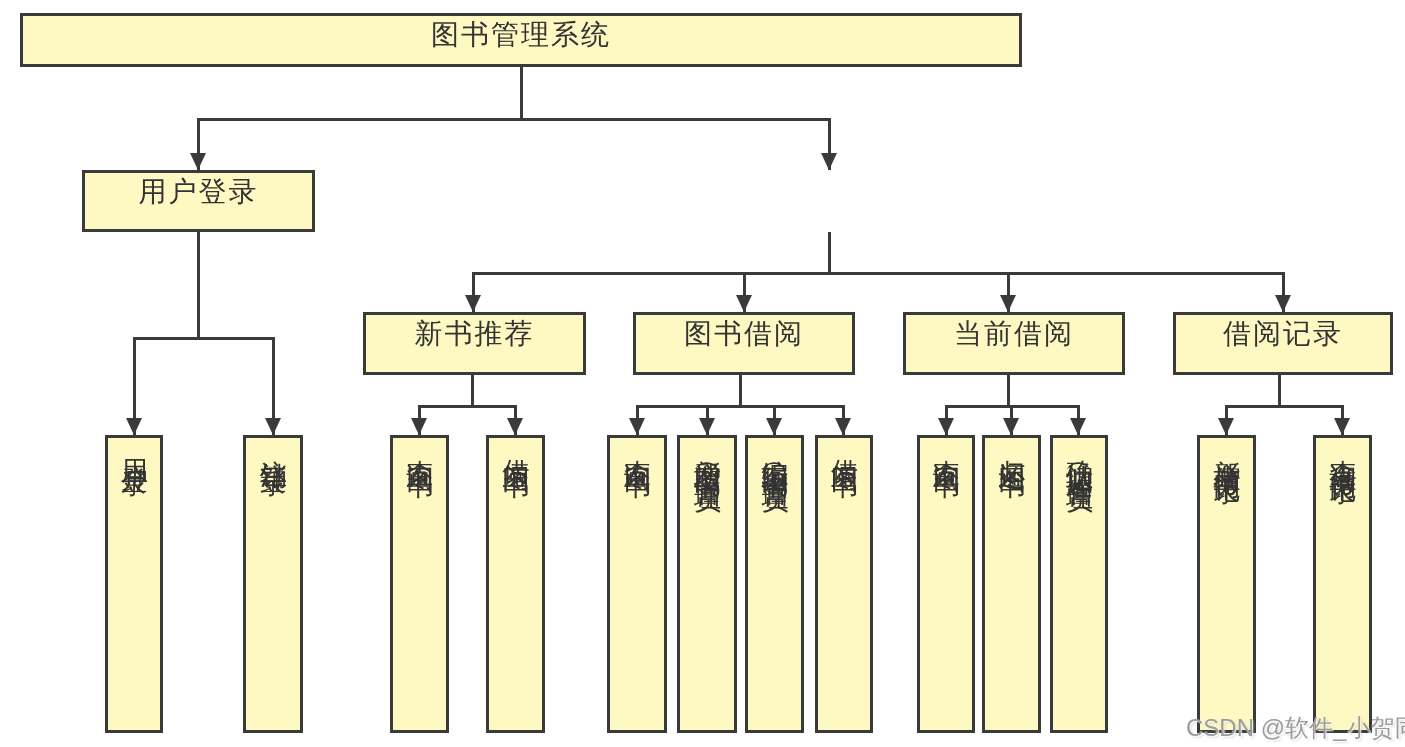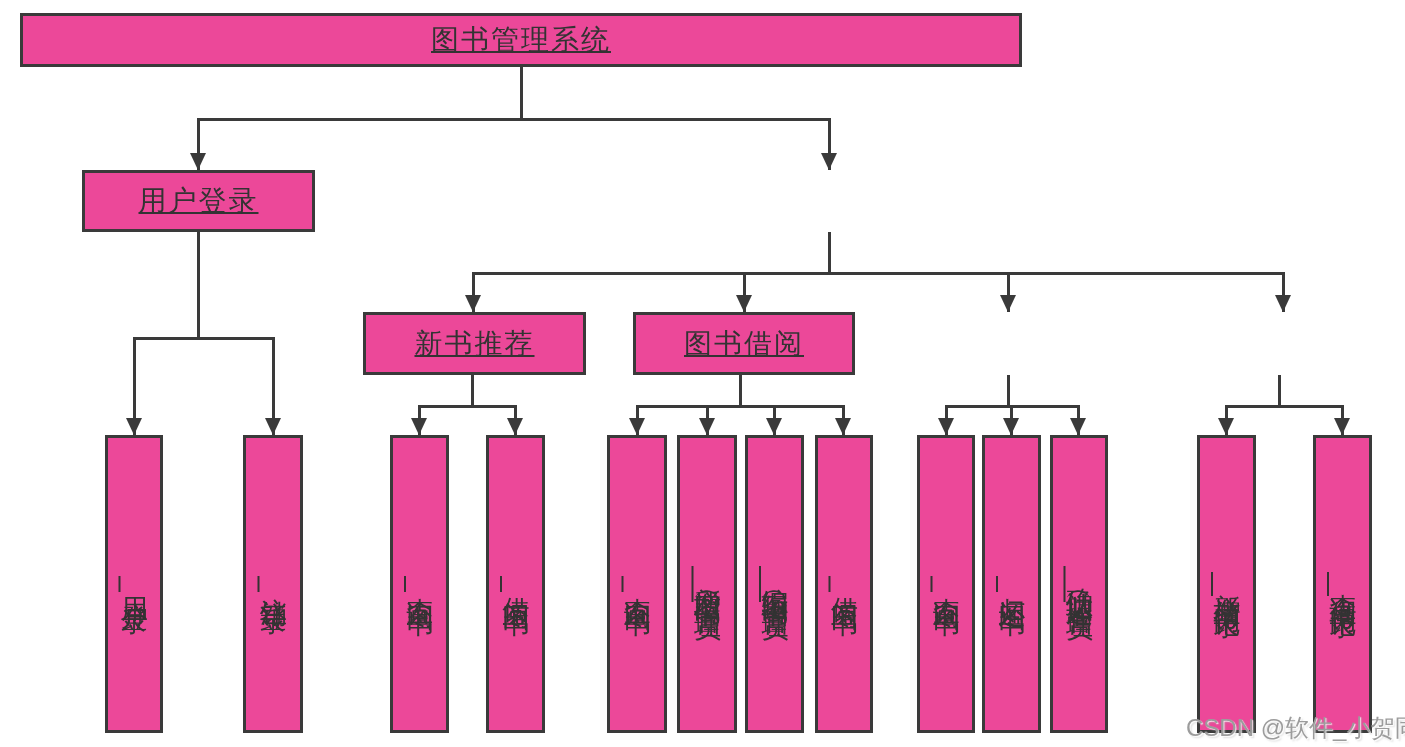--- a/index.html
+++ b/index.html
@@ -1,25 +1,24 @@
 <!DOCTYPE html>
 <html style="--line: #3a3a3a; --text: #333333; --watermark: #9c9c9c; --background: #ffffff;"><head>
 <meta charset="utf-8">
 <style>
   html,body{margin:0;padding:0;background:#fff;}
   .canvas{
     position:relative;width:1405px;height:747px;background:var(--background,#fff);
     font-family:"Liberation Sans",sans-serif;overflow:hidden;
   }
   .box{
-    position:absolute;box-sizing:border-box;background:#ec4899;
+    position:absolute;box-sizing:border-box;background:#fef9c3;
     border:3px solid var(--line,#3a3a3a);
-    display:flex;align-items:center;justify-content:center;
+    display:flex;align-items:flex-start;justify-content:center;
     color:var(--text,#333);
-    text-decoration:underline;
   }
   .hbox{font-size:28px;letter-spacing:2px;font-weight:400;}
   .vbox .vlabel{
     writing-mode:vertical-rl;text-orientation:mixed;
     font-size:27px;letter-spacing:4px;line-height:1;
   }
   .line{position:absolute;background:var(--line,#3a3a3a);}
   .arrow{
     position:absolute;width:0;height:0;
     border-left:8px solid transparent;border-right:8px solid transparent;
@@ -47,21 +46,27 @@
 
 
   <div class="box hbox" style="left:363px;top:312px;width:223px;height:63px">
     <span>新书推荐</span>
   </div>
 
   <div class="box hbox" style="left:633px;top:312px;width:222px;height:63px">
     <span>图书借阅</span>
   </div>
 
+  <div class="box hbox" style="left:903px;top:312px;width:222px;height:63px">
+    <span>当前借阅</span>
+  </div>
 
+  <div class="box hbox" style="left:1173px;top:312px;width:220px;height:63px">
+    <span>借阅记录</span>
+  </div>
 
   <div class="box vbox" style="left:105px;top:435px;width:58px;height:298px">
     <span class="vlabel">用户登录</span>
   </div>
   <div class="box vbox" style="left:243px;top:435px;width:60px;height:298px">
     <span class="vlabel">注销登录</span>
   </div>
 
   <div class="box vbox" style="left:390px;top:435px;width:59px;height:298px">
     <span class="vlabel">查询图书</span>

